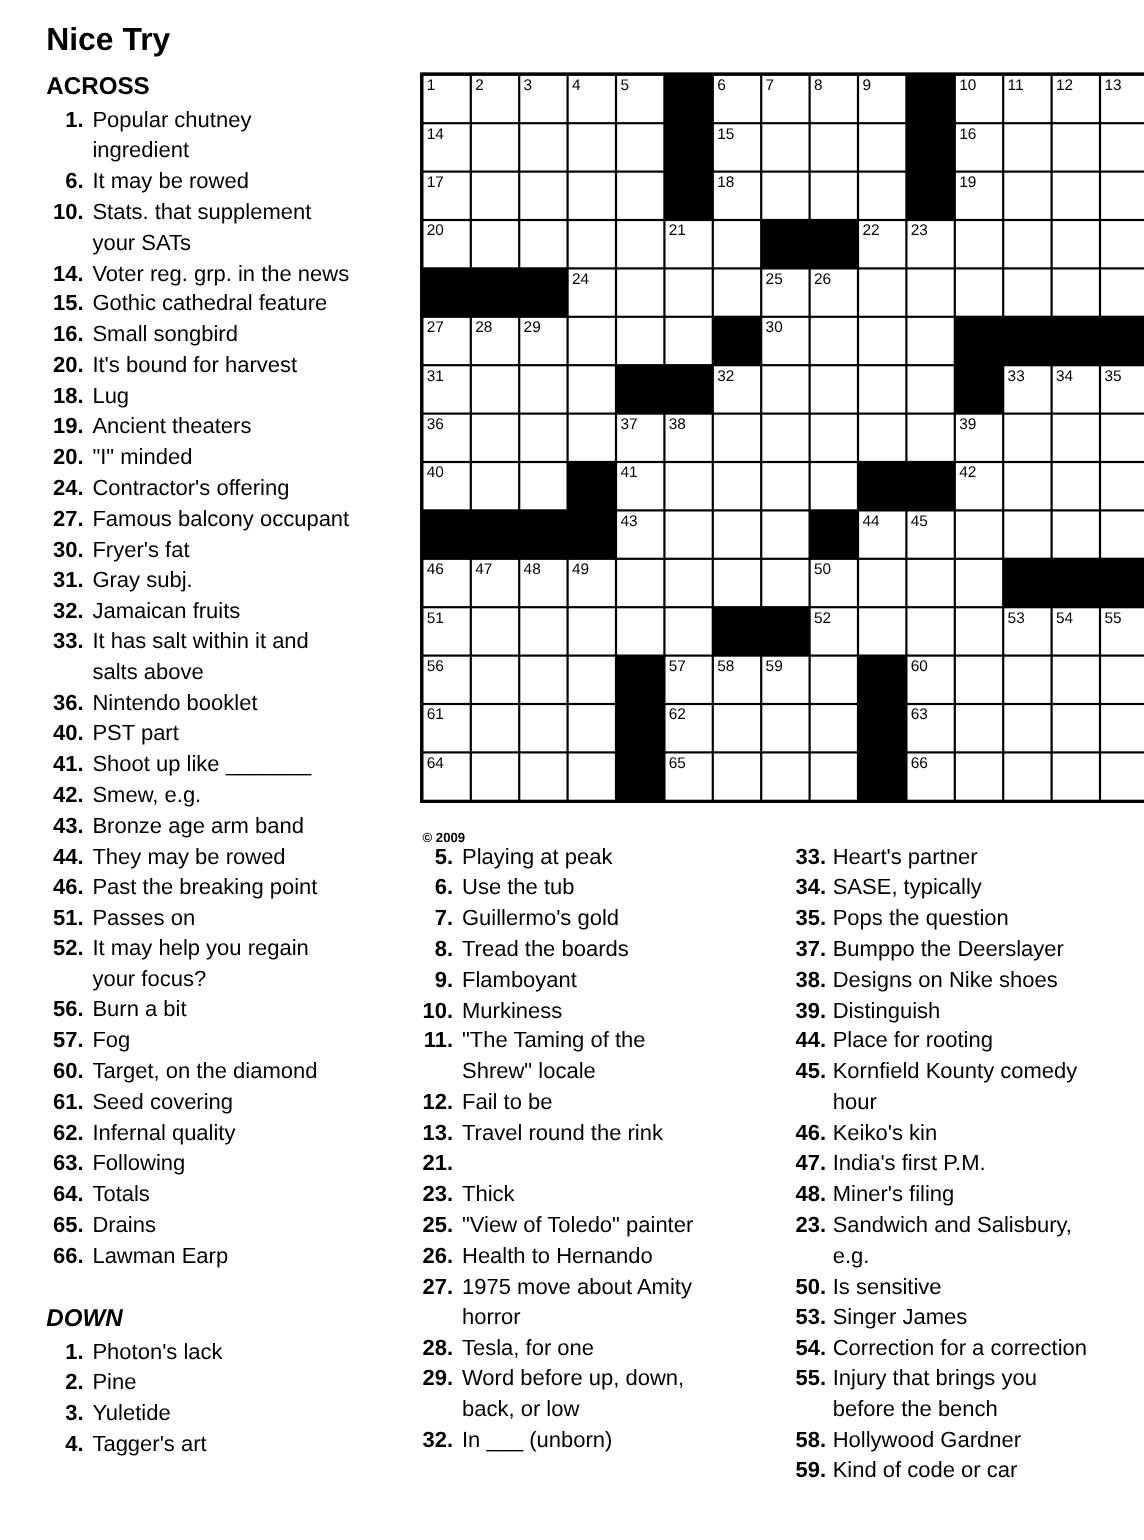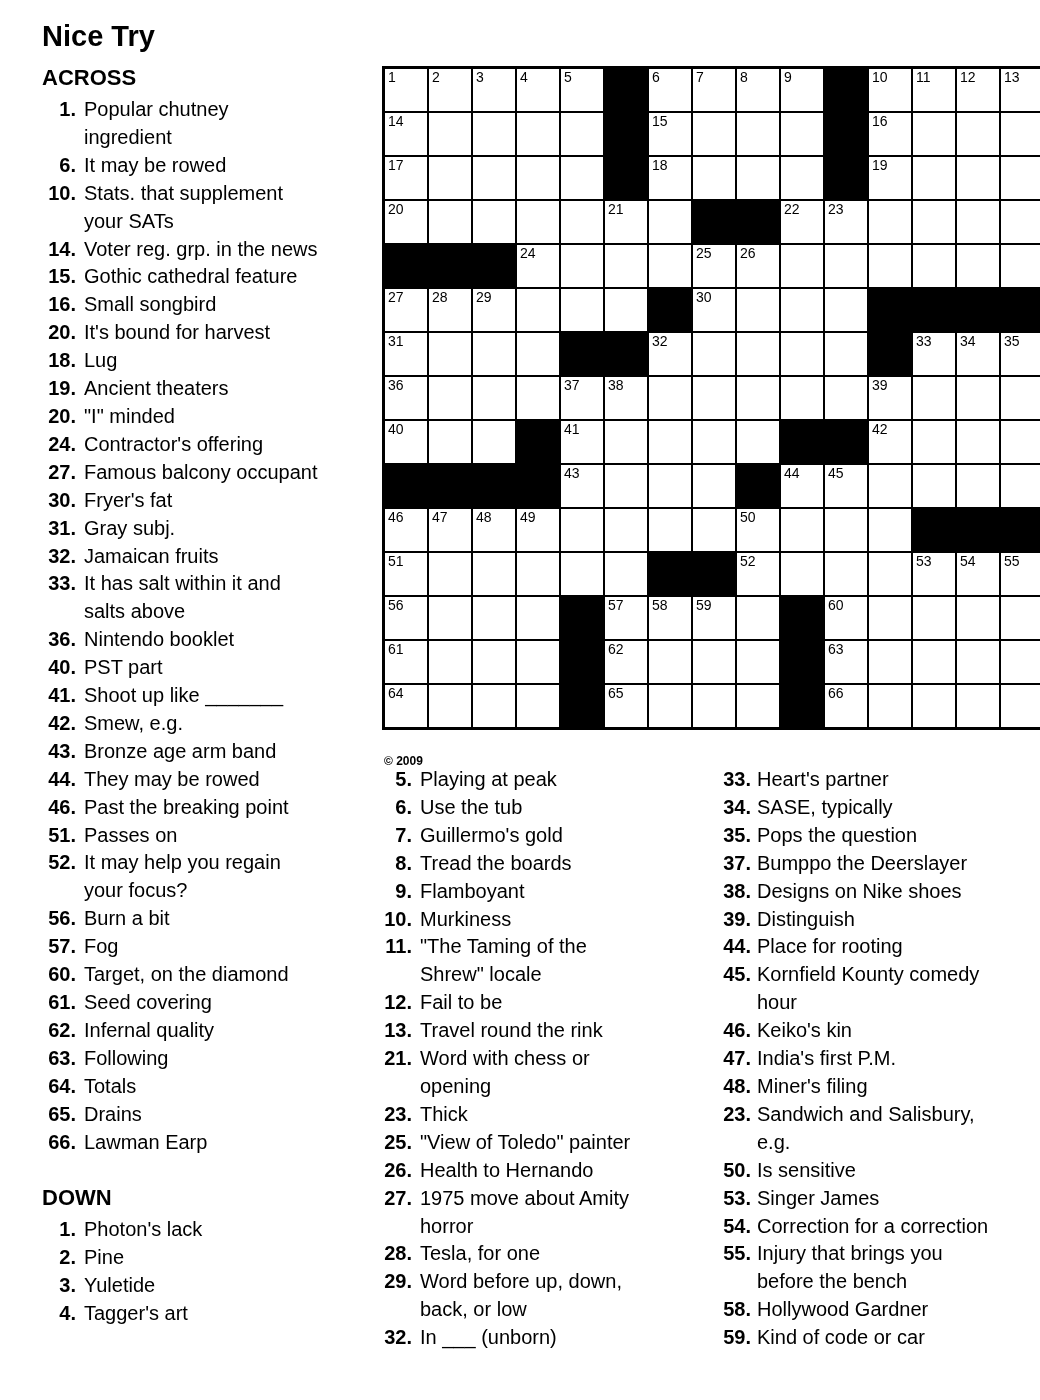--- a/index.html
+++ b/index.html
@@ -15,21 +15,21 @@
   .clue-list{margin:0;padding:0;}
   .clue{display:flex;font-size:20px;line-height:27.9px;}
   .clue .cnum{font-weight:bold;text-align:right;flex:none;}
   .clue .ctext{white-space:pre-line;}
   .col-left{left:18px;top:66px;width:334px;}
   .col-left .cnum{width:34px;margin-right:8px;}
   .col-mid{left:358px;top:766px;width:336px;}
   .col-mid .cnum{width:30px;margin-right:8px;}
   .col-right{left:692px;top:766px;width:347px;}
   .col-right .cnum{width:35px;margin-right:6px;}
-  #down-header{margin-top:30px;}
+  #down-header{margin-top:30px;font-style:italic;}
   #grid{
     left:358px;top:66px;width:664px;height:664px;box-sizing:border-box;
     display:grid;grid-template-columns:repeat(15,1fr);grid-template-rows:repeat(15,1fr);
     gap:2px;border:3px solid #000;background:#000;
   }
   .cell{background:#fff;position:relative;}
   .cell.black{background:#000;}
   .cell .num{position:absolute;top:1px;left:3px;font-size:14px;line-height:15px;font-weight:normal;}
   #copyright{left:360px;top:752px;font-size:12px;font-weight:bold;line-height:19px;}
 </style>
@@ -599,22 +599,20 @@
       <div class="clue">
         <span class="cnum">12.</span>
         <span class="ctext">Fail to be</span>
       </div>
       <div class="clue">
         <span class="cnum">13.</span>
         <span class="ctext">Travel round the rink</span>
       </div>
       <div class="clue">
         <span class="cnum">21.</span>
-        <span class="ctext">Word with chess or
-opening</span>
       </div>
       <div class="clue">
         <span class="cnum">23.</span>
         <span class="ctext">Thick</span>
       </div>
       <div class="clue">
         <span class="cnum">25.</span>
         <span class="ctext">"View of Toledo" painter</span>
       </div>
       <div class="clue">

